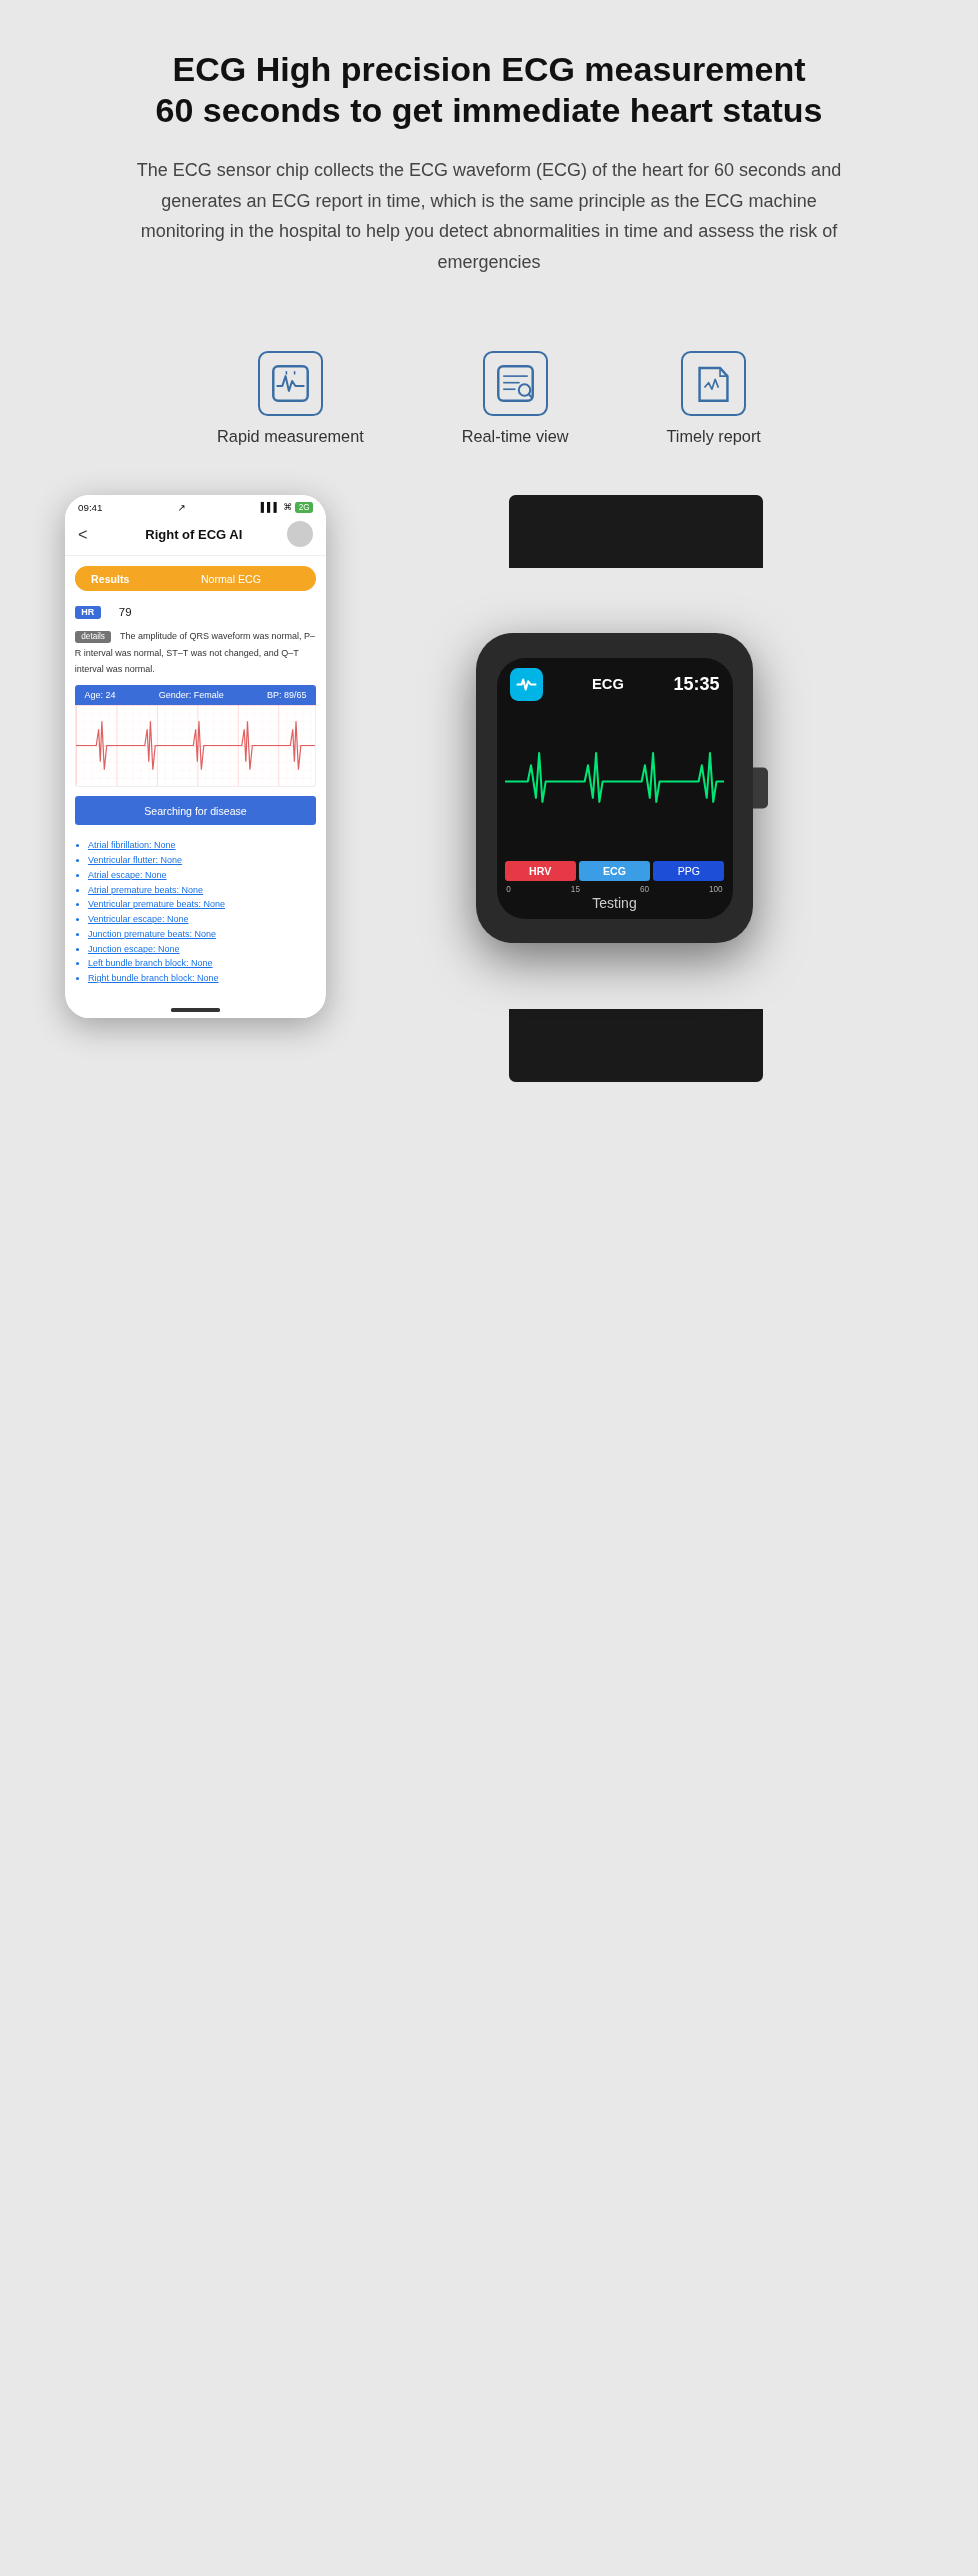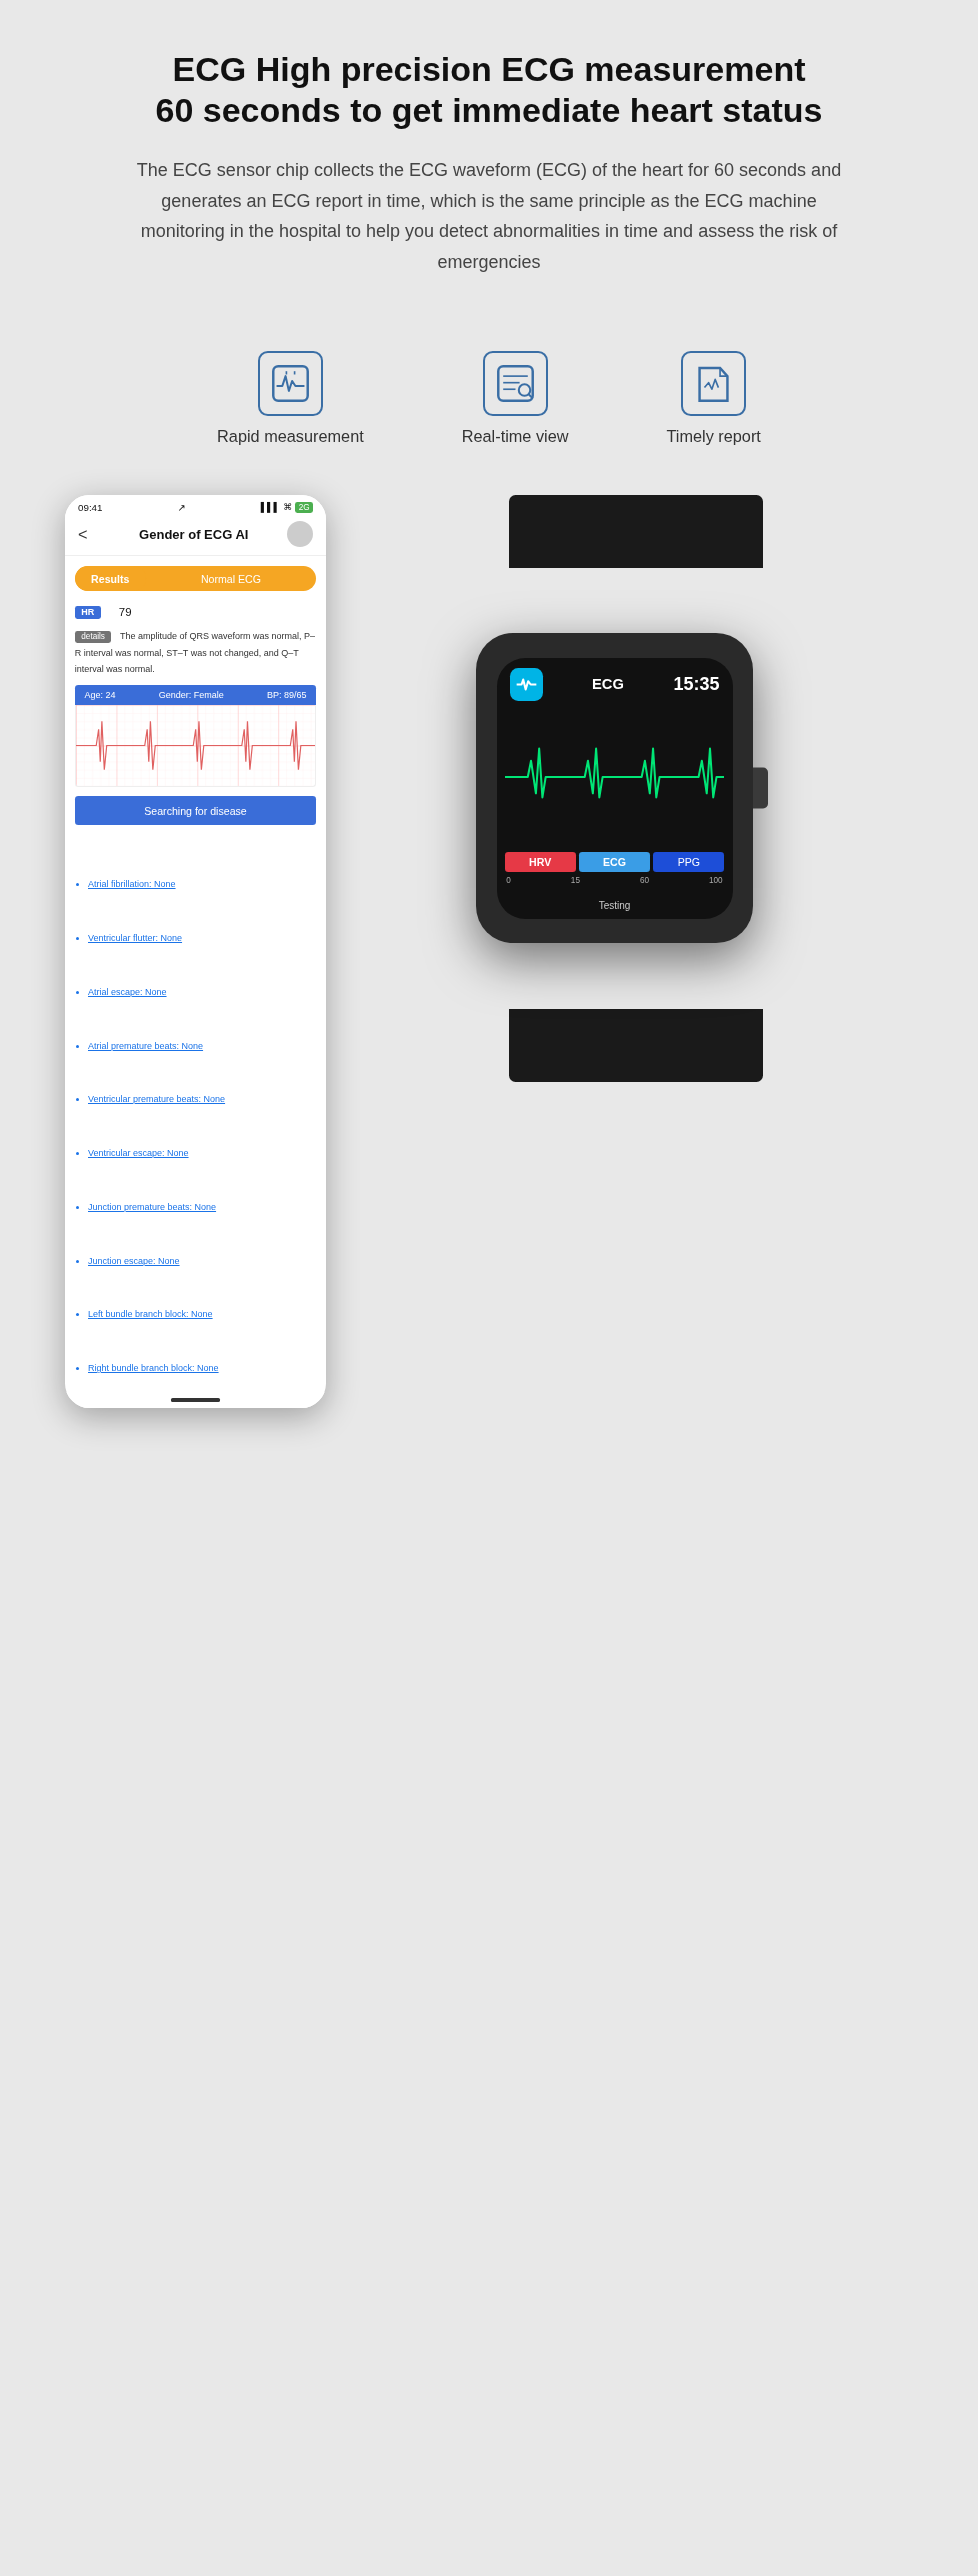--- a/index.html
+++ b/index.html
@@ -292,21 +292,20 @@
       padding: 3.3px 9.8px 16.3px;
       list-style: disc;
       padding-left: 23px;
     }
     .disease-list li {
       font-size: 9px;
       color: #1a73e8;
       padding: 2.4px 0;
       text-decoration: underline;
       cursor: pointer;
-      margin-top: 39px;
     }
 
     
     .phone-bottom-bar {
       background: #fff;
       height: 16.3px;
       display: flex;
       align-items: center;
       justify-content: center;
     }
@@ -454,22 +453,22 @@
       justify-content: space-between;
       padding: 0 1.6px;
     }
     .watch-scale-num {
       color: #aaa;
       font-size: 8.2px;
     }
     .watch-testing-label {
       text-align: center;
       color: #ccc;
-      font-size: 10px;
-      margin-top: 15px;
+      font-size: 14px;
+      margin-top: 1px;
     }
   </style>
 </head>
 <body>
 
 <div class="page-wrapper">
 
   <div class="header-section">
     <h1 class="main-title">
       <span>ECG High precision ECG measurement</span><br>
@@ -528,21 +527,21 @@
         <div class="status-right">
           <span>▌▌▌</span>
           <span>⌘</span>
           <span style="background:#4CAF50;color:#fff;padding:0.8px 3.3px;border-radius:2.4px;font-size:8.2px;">2G</span>
         </div>
       </div>
 
       
       <div class="phone-nav">
         <span class="phone-back">&lt;</span>
-        <span class="phone-title">Gender of ECG AI</span>
+        <span class="phone-title">Right of ECG AI</span>
         <div class="phone-avatar"></div>
       </div>
 
       
 
       
       <div class="results-tab-row">
         <button class="tab-results">Results</button>
         <button class="tab-normal">Normal ECG</button>
       </div>

